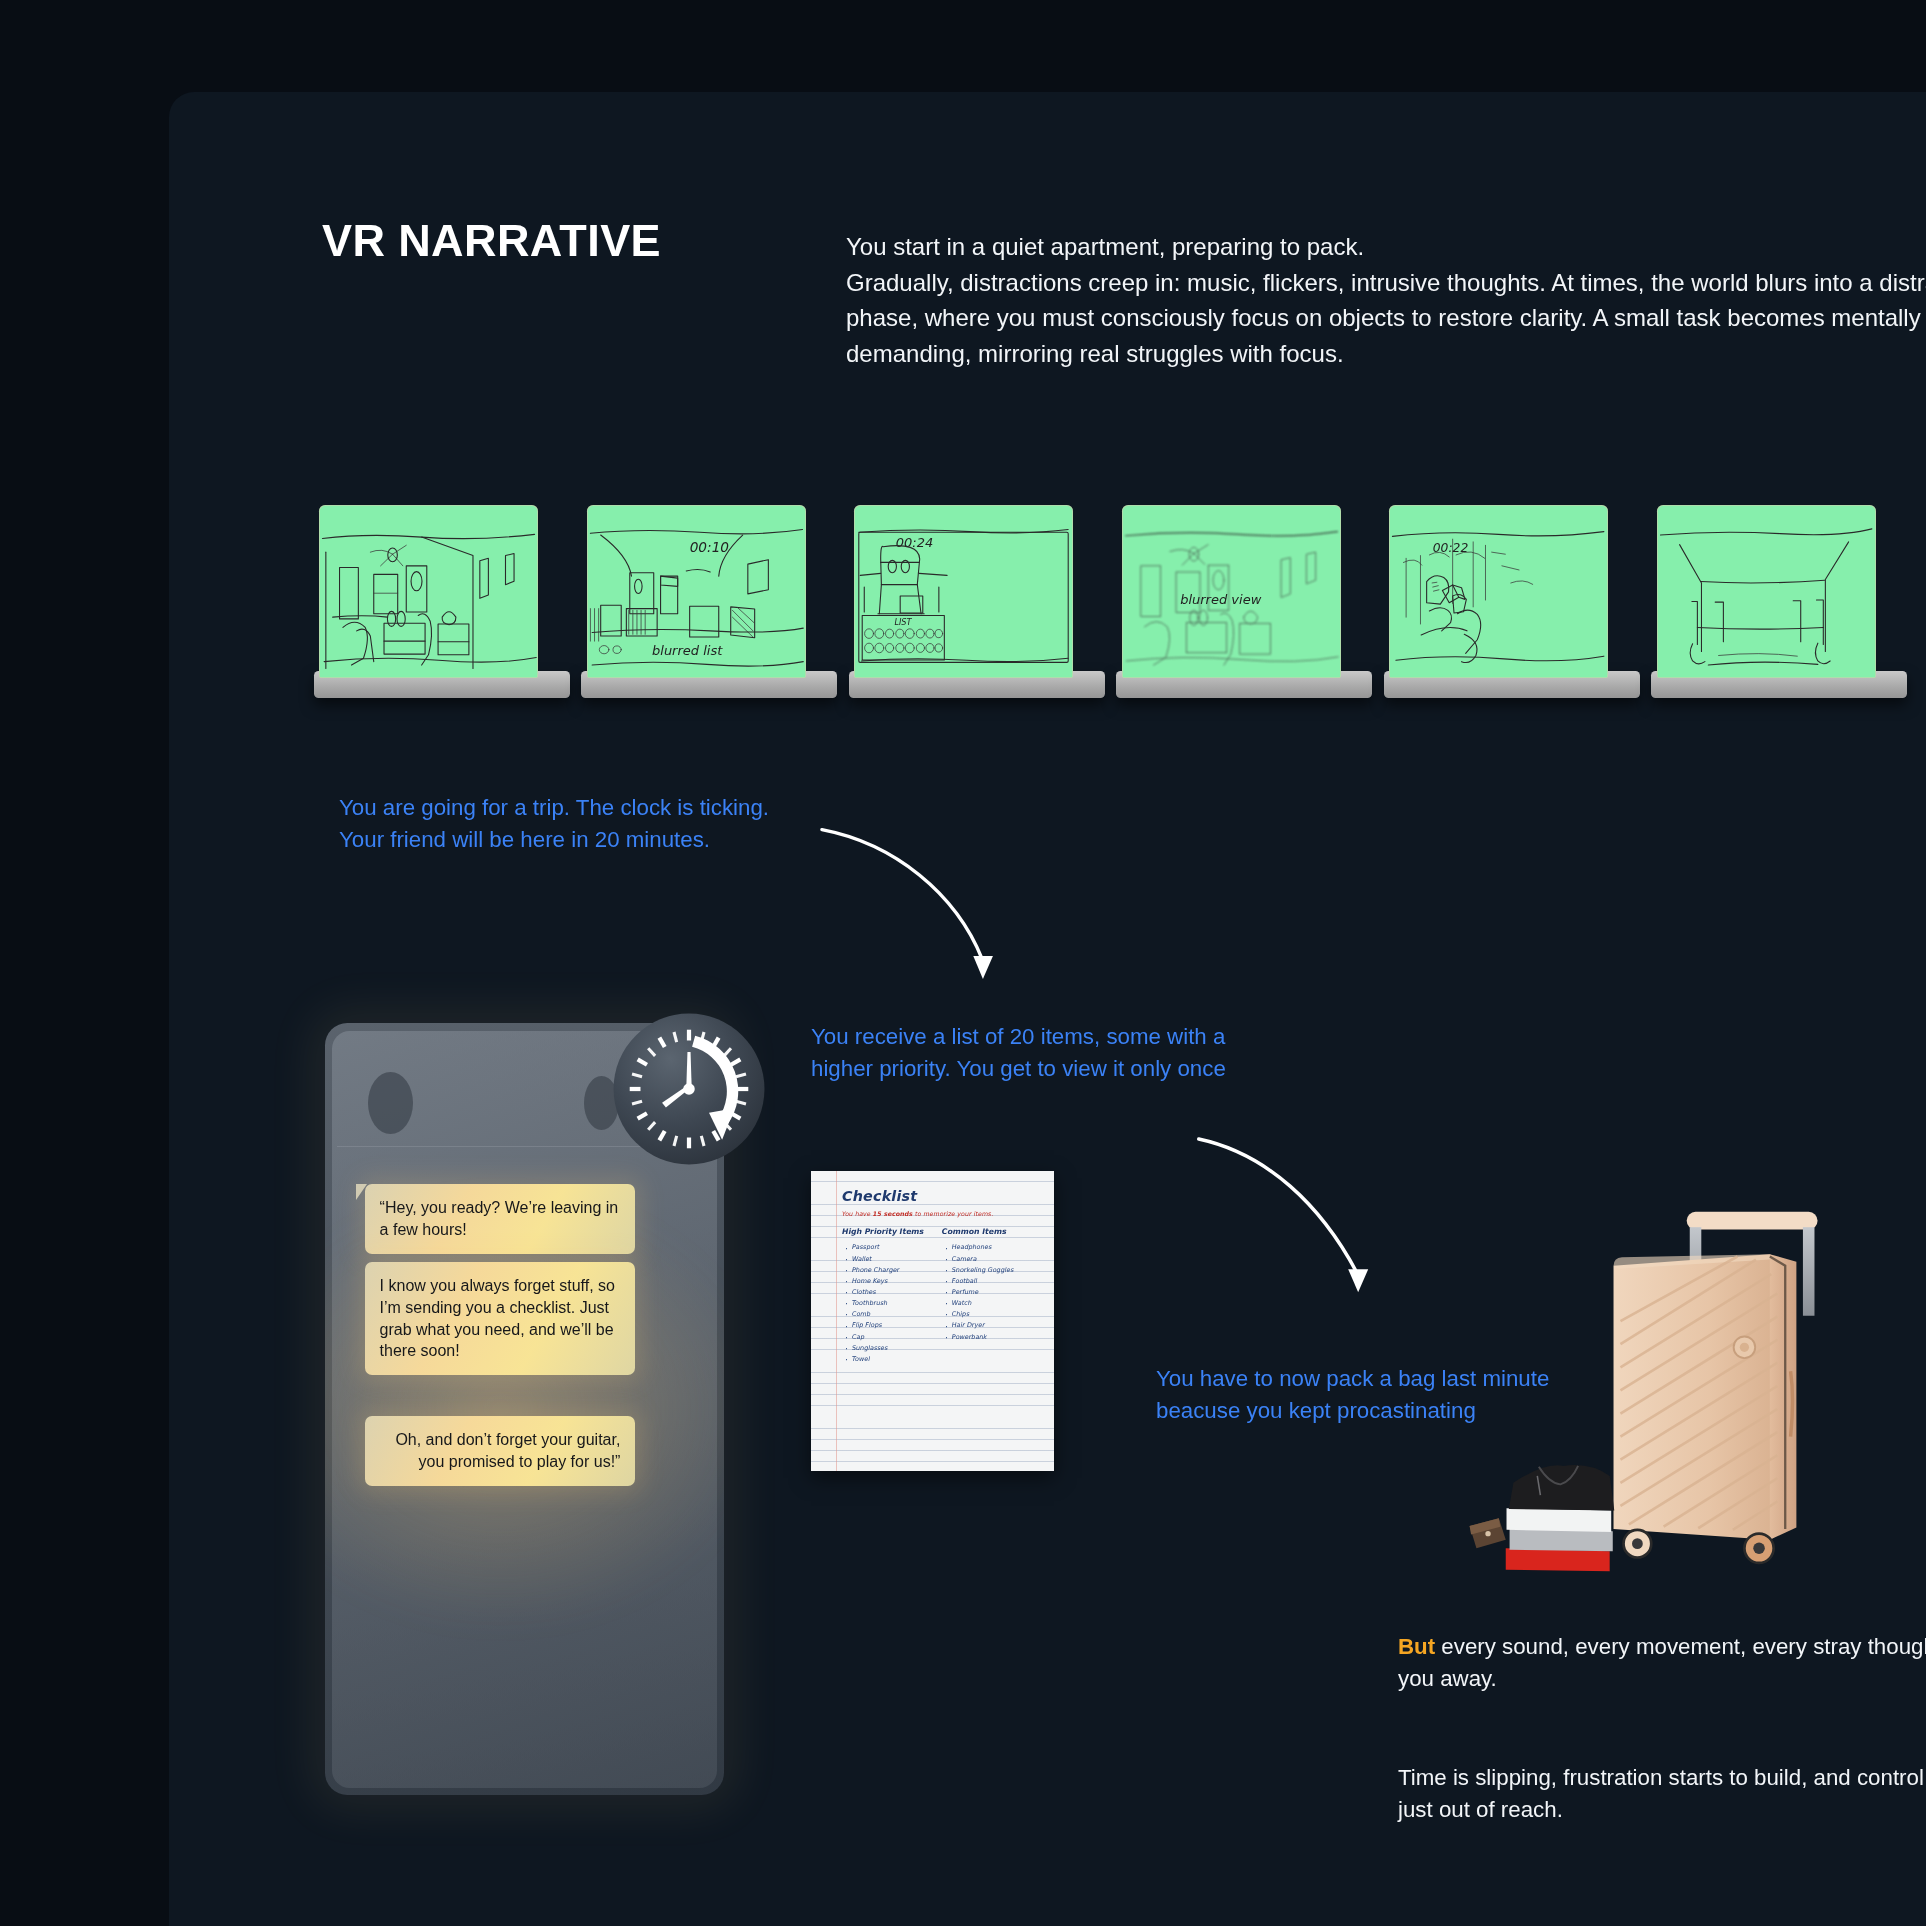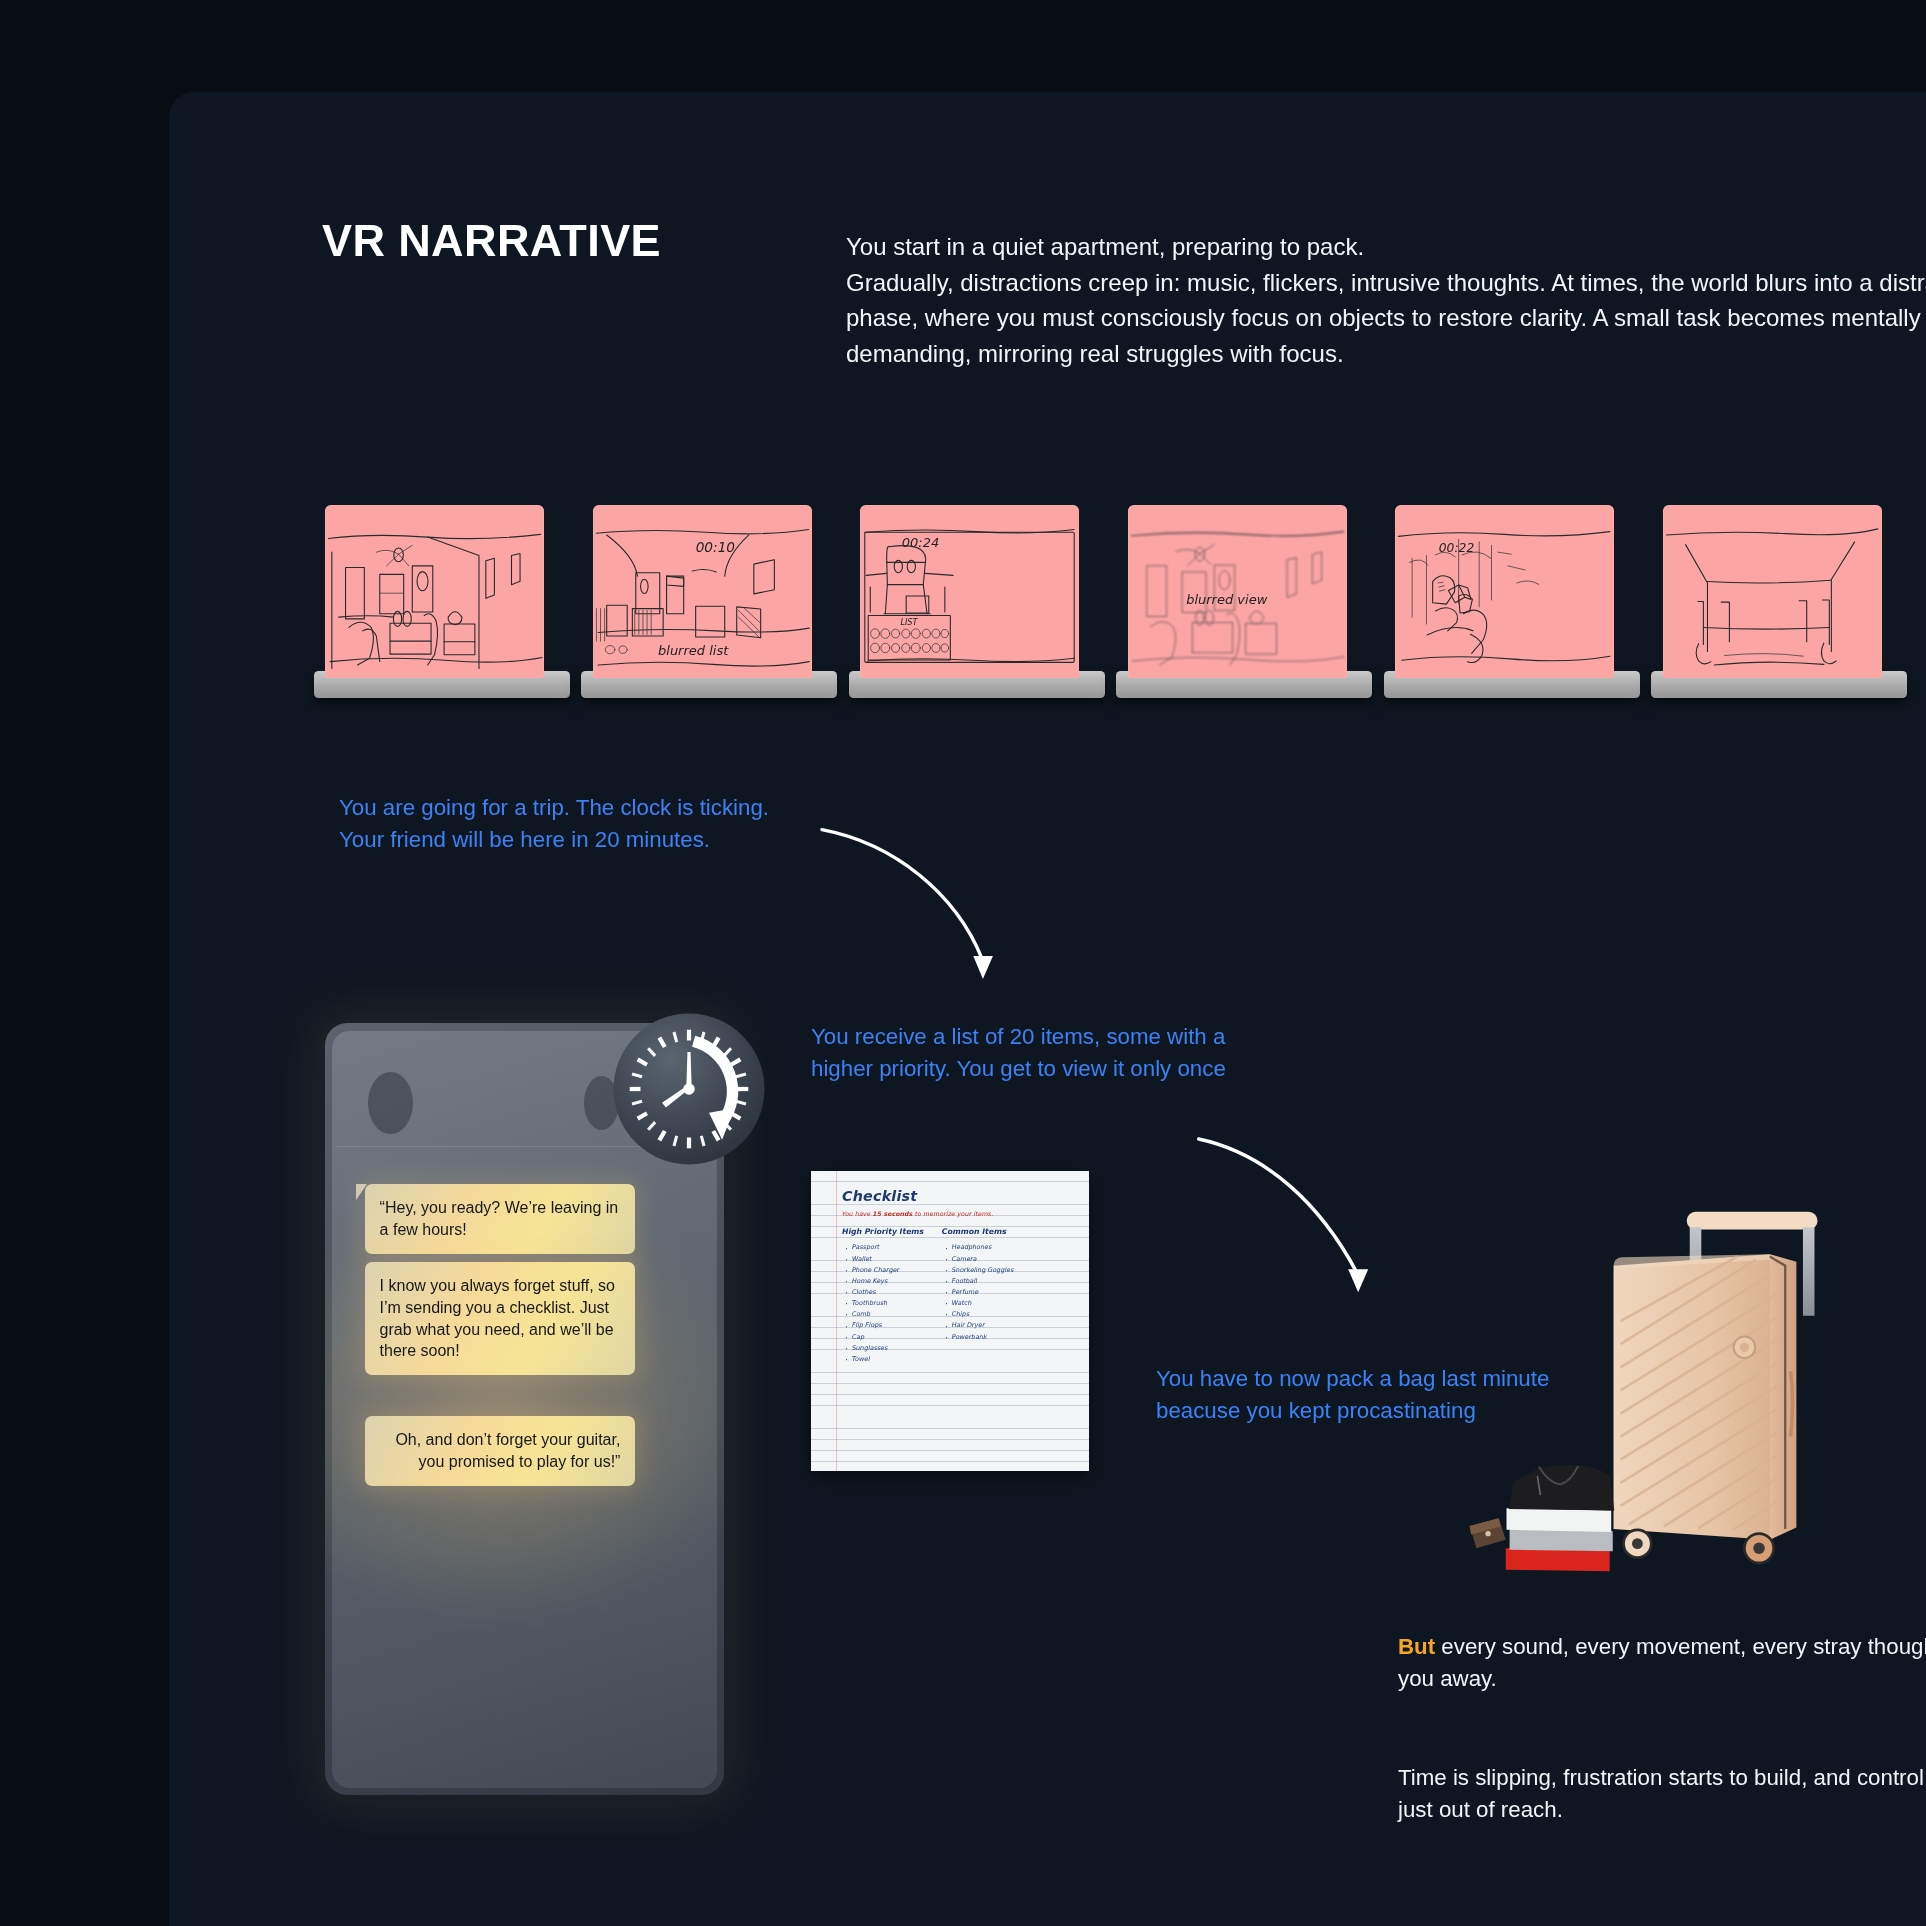--- a/index.html
+++ b/index.html
@@ -60,23 +60,23 @@
   .frame-base {
     position: absolute;
     left: 1.5px; bottom: 0;
     width: 256px; height: 27px;
     background: linear-gradient(180deg,#c9c9c9 0%, #a8a8a8 60%, #969696 100%);
     border-radius: 4.6px;
     box-shadow: 0 7px 14px rgba(0,0,0,.55);
   }
   .frame {
     position: absolute;
-    left: 13px; top: 0;
+    left: 7px; top: 0;
     width: 219px; height: 173px;
-    background: #fca5a5;
+    background: #86efac;
     border-radius: 6.2px 6.2px 2.3px 2.3px;
     overflow: hidden;
     box-shadow: inset 0 0 0 0.8px rgba(255,190,170,.45);
   }
   .frame svg { display:block; width:100%; height:100%; }
   .sk { fill:none; stroke:#2a2a2a; stroke-width:3.2; stroke-linecap:round; stroke-linejoin:round; }
   .sk-thin { fill:none; stroke:#3a3a3a; stroke-width:2.2; stroke-linecap:round; }
   .sk-txt { fill:#222; font-family:"DejaVu Sans", sans-serif; font-style:italic; }
   .blurry { filter: blur(3.2px); opacity:.85; }
 
@@ -157,21 +157,21 @@
   #clock {
     position: absolute;
     left: 612px; top: 1012px;
     width: 154px; height: 154px;
   }
 
   
   #checklist {
     position: absolute;
     left: 811px; top: 1171px;
-    width: 278px; height: 300px;
+    width: 243px; height: 300px;
     background: #f4f5f6;
     box-shadow: 0 7px 19px rgba(0,0,0,.5);
     overflow: hidden;
   }
   #checklist-lines {
     position:absolute; inset:0;
     background: repeating-linear-gradient(180deg,
       rgba(145,160,185,.0) 0px,
       rgba(145,160,185,.0) 10.4px,
       rgba(150,165,190,.45) 10.4px,

